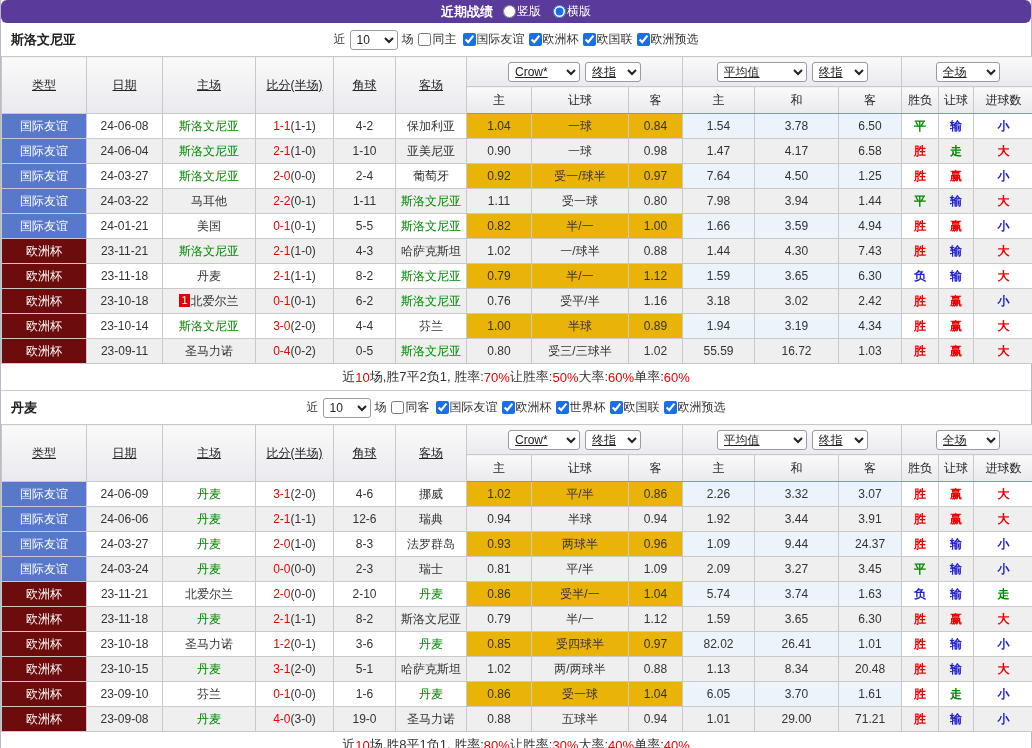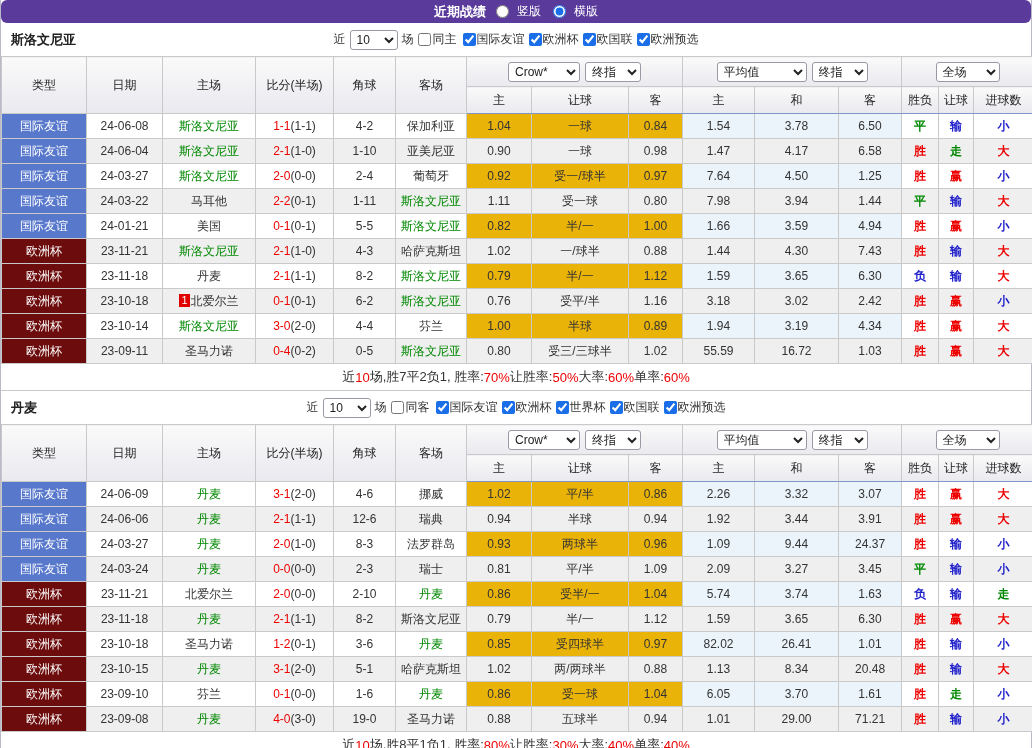--- a/index.html
+++ b/index.html
@@ -4,42 +4,42 @@
 <style>
   * { box-sizing: border-box; margin: 0; padding: 0; }
   html,body { background:#fff; }
   body { font-family: "Liberation Sans", "DejaVu Sans", sans-serif; font-size:12px; color:#333; }
   .page { width:1032px; border-left:1px solid #b9b9c9; border-right:1px solid #b9b9c9; border-bottom:1px solid #b9b9c9; }
 
   
   .topbar { height:23px; background:#5a3b9c; color:#fff; display:flex; align-items:center; justify-content:center; gap:10px;border-radius:6px; }
   .topbar .title { font-weight:bold; font-size:13px; }
   .radio-group { display:flex; align-items:center; gap:12px; font-size:12px; }
-  .radio-group label { display:flex; align-items:center; gap:8px; cursor:pointer; }
+  .radio-group label { display:flex; align-items:center; gap:1px; cursor:pointer; }
   input[type=radio], input[type=checkbox] { accent-color:#1a6fe8; width:13px; height:13px; margin:0; }
 
   
   .section-header { position:relative; height:33px; display:flex; align-items:center; background:#fff; }
   .team-name { position:absolute; left:10px; font-size:13px; font-weight:bold; color:#222; }
   .filters { margin:0 auto; display:flex; align-items:center; gap:4px; }
   .filters .lg { display:flex; align-items:center; gap:1px; cursor:pointer; }
   .filters .same { display:flex; align-items:center; gap:2px; margin-right:2px; cursor:pointer; }
 
   select { font-family:inherit; font-size:12px; color:#222; background:#fff; border:1px solid #9a9aa5; border-radius:3px; padding:1px 2px; height:20px; }
   .sel-count { width:48px; }
   .sel-bookmaker { width:72px; }
   .sel-time { width:56px; }
   .sel-avg { width:90px; }
   .sel-scope { width:64px; }
 
   
   table { border-collapse:collapse; table-layout:fixed; width:1032px; }
   th, td { border:1px solid #c9c9c9; text-align:center; overflow:hidden; white-space:nowrap; }
   thead th { background:linear-gradient(#fafafa,#e9e9ef); font-weight:normal; color:#222; height:27px; }
-  thead tr.ctrl-row th { height:30px; }
+  thead tr.ctrl-row th { height:30px;text-decoration:underline; }
   thead tr.sub-row th { border-bottom:1px solid #7e96c8; }
   .ctrl-cell { }
   .ctrl-wrap { display:flex; align-items:center; justify-content:center; gap:5px; }
   tbody td { height:25px; background:#fff; }
   tbody tr.odd td { background:#efefef; }
   tbody td.odds-bg { background:#eab308; }
   tbody td.avg-bg { background:#eaf4fa; }
   .badge-friendly { background:#5878cc !important; color:#fff; }
   .badge-eurocup { background:#6d0c0c !important; color:#fff; }
   .green { color:#008800; }

